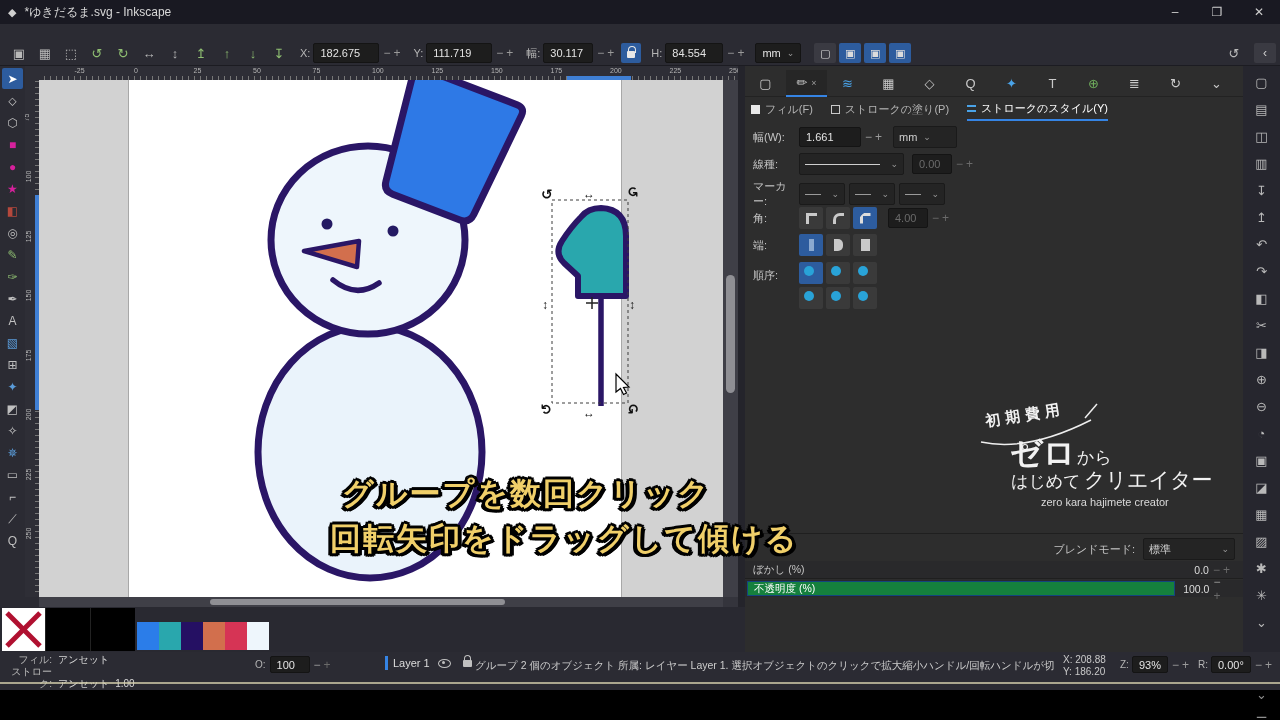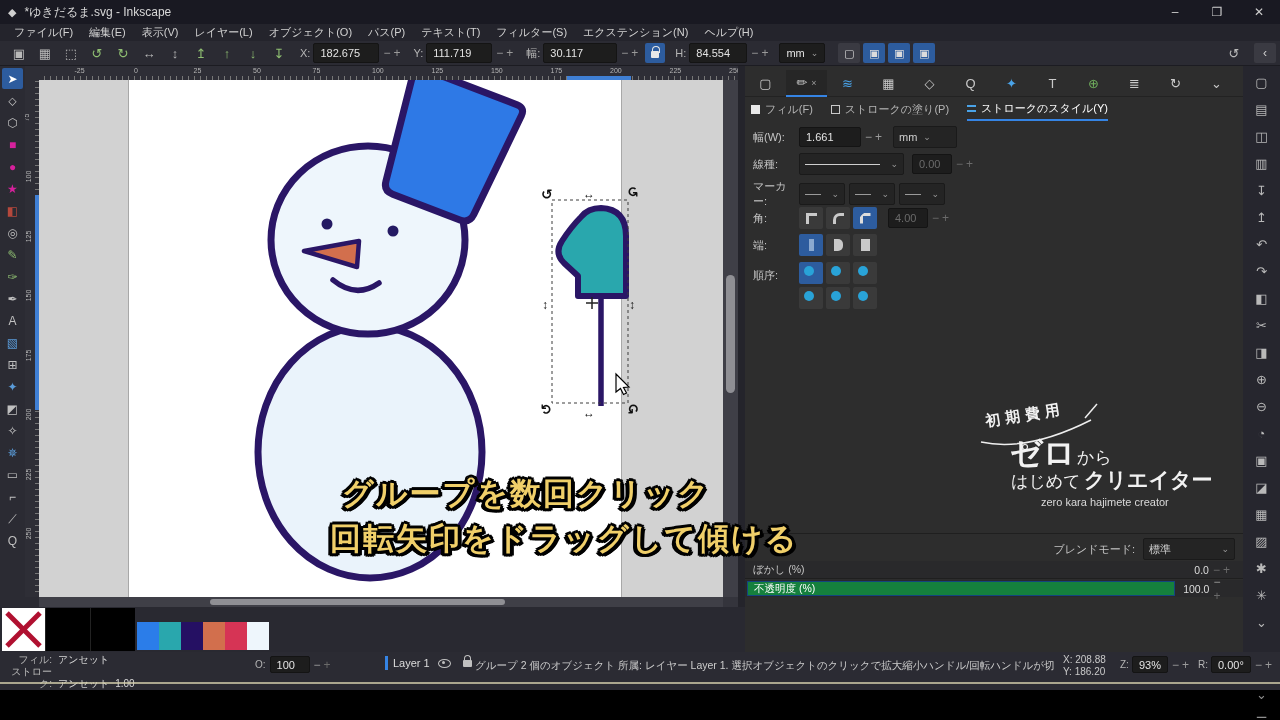--- a/index.html
+++ b/index.html
@@ -124,51 +124,39 @@
   .status-hl{position:absolute;left:0;top:682px;width:1280px;height:2px;background:#d6d0ae;opacity:.75;}
 
   
   .subtitle{position:absolute;font-weight:900;font-size:31px;letter-spacing:2px;color:#f0cf69;white-space:nowrap;
     text-shadow:3px 0 #000,-3px 0 #000,0 3px #000,0 -3px #000,2.5px 2.5px #000,-2.5px 2.5px #000,2.5px -2.5px #000,-2.5px -2.5px #000,4px 2px #000,-4px 2px #000;}
   .logo-box{position:absolute;left:955px;top:398px;width:300px;height:118px;color:#f2f2f2;}
   .logo-l1{position:absolute;left:30px;top:8px;font-size:15px;letter-spacing:5px;transform:rotate(-9deg);font-weight:bold;}
   .logo-l2b{position:absolute;left:55px;top:34px;font-size:32px;font-weight:bold;}
   .logo-l2s{position:absolute;left:122px;top:48px;font-size:17px;}
   .logo-l3s{position:absolute;left:56px;top:72px;font-size:17px;}
-  .logo-l3b{position:absolute;left:129px;top:68px;font-size:21px;font-weight:bold;}
+  .logo-l3b{position:absolute;left:129px;top:68px;font-size:21px;font-weight:normal;}
   .logo-l4{position:absolute;left:86px;top:98px;font-size:11px;color:#dadada;}
 </style>
 </head>
 <body>
 
 <div class="screen">
   <div class="app">
 
     <div class="title-bar">
       <span class="app-logo">◆</span>
       <span>*ゆきだるま.svg - Inkscape</span>
       <div class="win-controls">
         <span class="win-btn">–</span>
         <span class="win-btn">❐</span>
         <span class="win-btn">✕</span>
       </div>
     </div>
 
-    <div class="menu-bar">
-        <span class="menu-item">ファイル(F)</span>
-        <span class="menu-item">編集(E)</span>
-        <span class="menu-item">表示(V)</span>
-        <span class="menu-item">レイヤー(L)</span>
-        <span class="menu-item">オブジェクト(O)</span>
-        <span class="menu-item">パス(P)</span>
-        <span class="menu-item">テキスト(T)</span>
-        <span class="menu-item">フィルター(S)</span>
-        <span class="menu-item">エクステンション(N)</span>
-        <span class="menu-item">ヘルプ(H)</span>
-      </div>
 
     <div class="toolbar">
       <span id="tb-icons" style="display:flex">
           <span class="tb-icon">▣</span>
           <span class="tb-icon">▦</span>
           <span class="tb-icon">⬚</span>
           <span class="tb-icon" style="color: rgb(143, 191, 114);">↺</span>
           <span class="tb-icon" style="color: rgb(143, 191, 114);">↻</span>
           <span class="tb-icon">↔</span>
           <span class="tb-icon">↕</span>
@@ -177,21 +165,21 @@
           <span class="tb-icon" style="color: rgb(143, 191, 114);">↓</span>
           <span class="tb-icon" style="color: rgb(143, 191, 114);">↧</span>
         </span>
       <span class="tb-label">X:</span>
       <span class="field" style="width:66px">182.675</span>
       <span class="spin"><span>−</span><span>+</span></span>
       <span class="tb-label">Y:</span>
       <span class="field" style="width:66px">111.719</span>
       <span class="spin"><span>−</span><span>+</span></span>
       <span class="tb-label">幅:</span>
-      <span class="field" style="width:74px">30.117</span>
+      <span class="field" style="width:50px">30.117</span>
       <span class="spin"><span>−</span><span>+</span></span>
       <span class="lock-btn">
           <span class="lock-shape"></span>
         </span>
       <span class="tb-label">H:</span>
       <span class="field" style="width:58px">84.554</span>
       <span class="spin"><span>−</span><span>+</span></span>
       <span class="field unit-dd">
           <span>mm</span>
           <span class="dd-caret">⌄</span>

